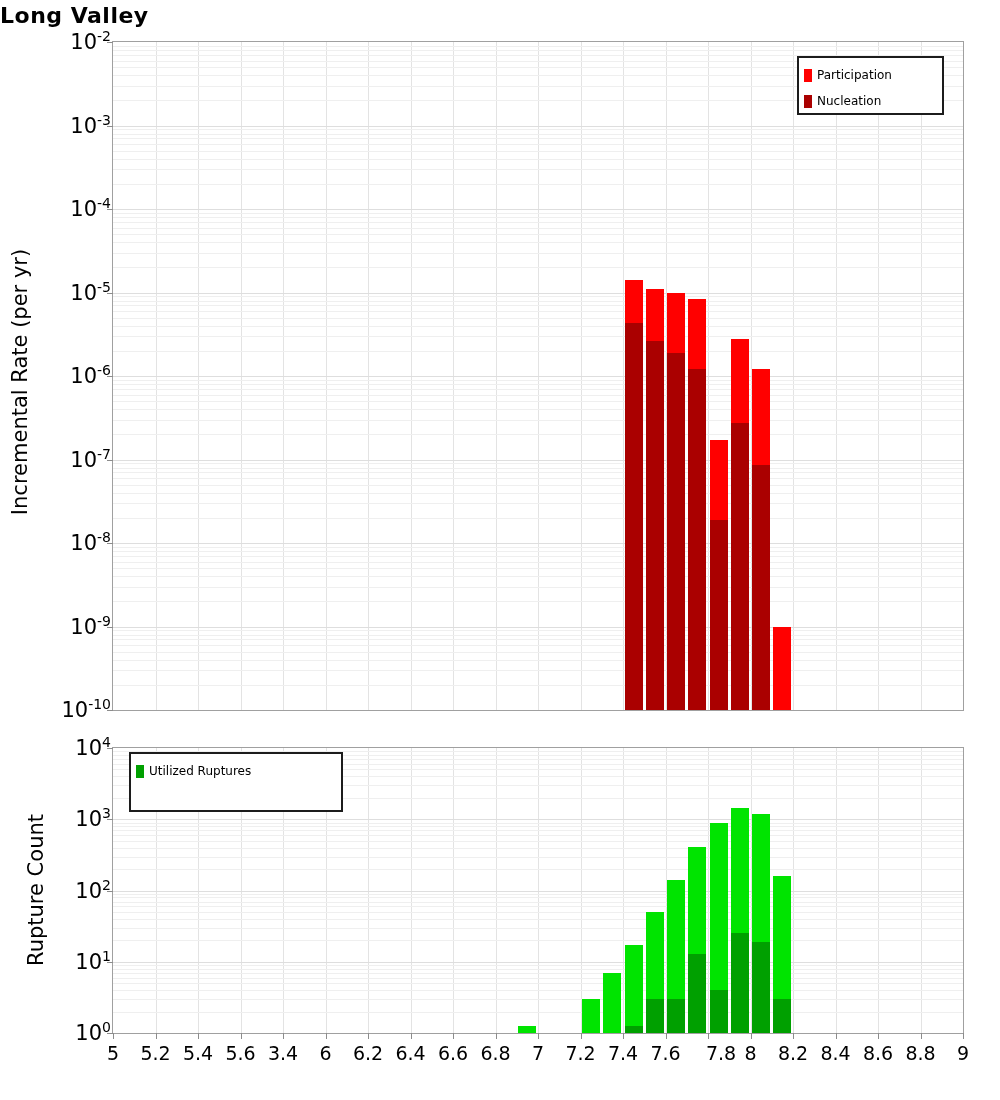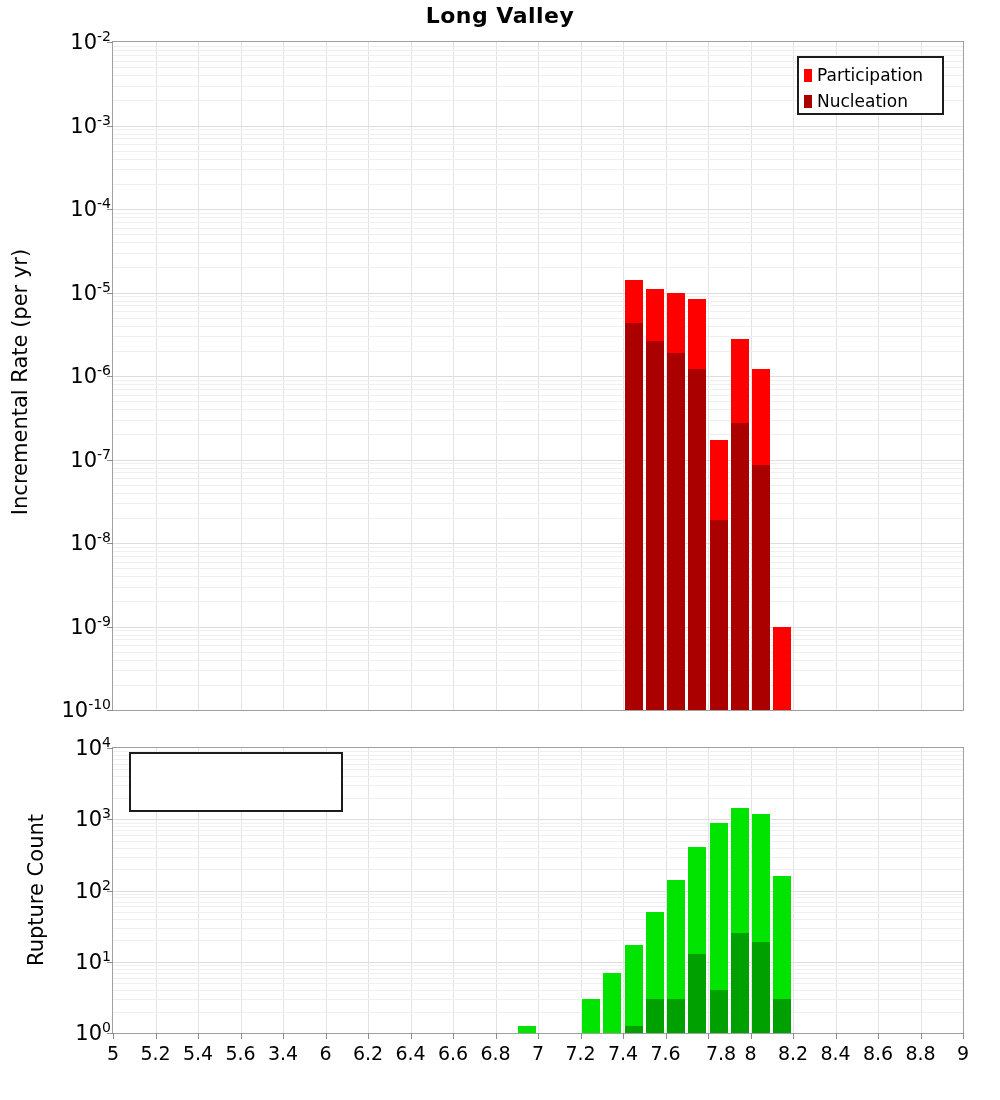--- a/index.html
+++ b/index.html
@@ -1,18 +1,18 @@
 <!DOCTYPE html>
 <html><head>
 <meta charset="utf-8">
 <style>
   html,body{margin:0;padding:0;background:#fff}
   .fig{position:relative;width:1000px;height:1100px;background:#ffffff;overflow:hidden;
        font-family:"DejaVu Sans","Liberation Sans",sans-serif;color:#000}
-  .title{position:absolute;top:3px;left:0;width:100%;text-align:center;
+  .title{position:absolute;top:3px;left:0;width:100%;
          font-size:22px;font-weight:700;letter-spacing:.5px}
   .frame{position:absolute;border:1px solid #a0a0a0;box-sizing:border-box;z-index:3;pointer-events:none}
   #frame-top{left:112px;top:41px;width:852px;height:670px}
   #frame-bottom{left:112px;top:747px;width:852px;height:287px}
   .gridline{position:absolute;z-index:1}
   .bar{position:absolute;z-index:2}
   .tickmark{position:absolute;background:#8c8c8c;z-index:3}
   .ytick{position:absolute;right:889px;z-index:3;font-size:21px;line-height:1;
          white-space:nowrap;transform:translateY(-50%)}
   .ytick sup{font-size:14px;line-height:0}
@@ -20,21 +20,21 @@
   .axis-label{position:absolute;font-size:21px;white-space:nowrap;z-index:3;line-height:1}
   #ylabel-rate{left:20px;top:382px;transform:translate(-50%,-50%) rotate(-90deg)}
   #ylabel-count{left:36px;top:890px;transform:translate(-50%,-50%) rotate(-90deg)}
   #xlabel{left:113px;top:1069px;width:850px;text-align:center}
   .legend{position:absolute;z-index:4;background:#fff;border:2px solid #1c1c1c;
           box-sizing:border-box;padding:4px 6px 0 5px}
   #legend-top{left:797px;top:56px;width:147px;height:59px}
   #legend-bottom{left:129px;top:752px;width:214px;height:60px}
   .lrow{display:flex;align-items:center;height:26px}
   .swatch{width:8px;height:13px;margin-right:5px;flex:none}
-  .llabel{font-size:17px;white-space:nowrap}
+  .llabel{font-size:12px;white-space:nowrap}
 </style>
 </head>
 <body>
 
 <div class="fig">
   <div class="title">Long Valley</div>
 
   <div id="grid-layer">
       <div class="gridline" style="left: 155.5px; top: 42px; width: 1px; height: 668px; background: rgb(227, 227, 227);"></div>
       <div class="gridline" style="left: 198px; top: 42px; width: 1px; height: 668px; background: rgb(227, 227, 227);"></div>
@@ -229,20 +229,24 @@
       <span class="swatch" style="background: rgb(255, 0, 0);"></span>
       <span class="llabel">Participation</span>
     </div>
     <div class="lrow">
       <span class="swatch" style="background: rgb(170, 0, 0);"></span>
       <span class="llabel">Nucleation</span>
     </div>
   </div>
 
   <div id="legend-bottom" class="legend">
+    <div class="lrow">
+      <span class="swatch" style="background: rgb(0, 160, 0);"></span>
+      <span class="llabel">Utilized Ruptures</span>
+    </div>
   </div>
 
   <div id="tick-layer">
       <div class="ytick" style="top: 42px;"><span>10</span><sup>-2</sup></div>
       <div class="tickmark" style="left: 107px; top: 42px; width: 6px; height: 1px;"></div>
       <div class="ytick" style="top: 125.5px;"><span>10</span><sup>-3</sup></div>
       <div class="tickmark" style="left: 107px; top: 125.5px; width: 6px; height: 1px;"></div>
       <div class="ytick" style="top: 209px;"><span>10</span><sup>-4</sup></div>
       <div class="tickmark" style="left: 107px; top: 209px; width: 6px; height: 1px;"></div>
       <div class="ytick" style="top: 292.5px;"><span>10</span><sup>-5</sup></div>

